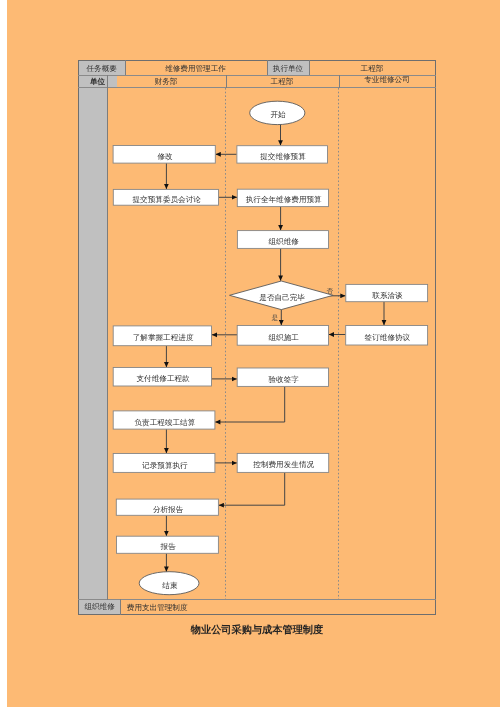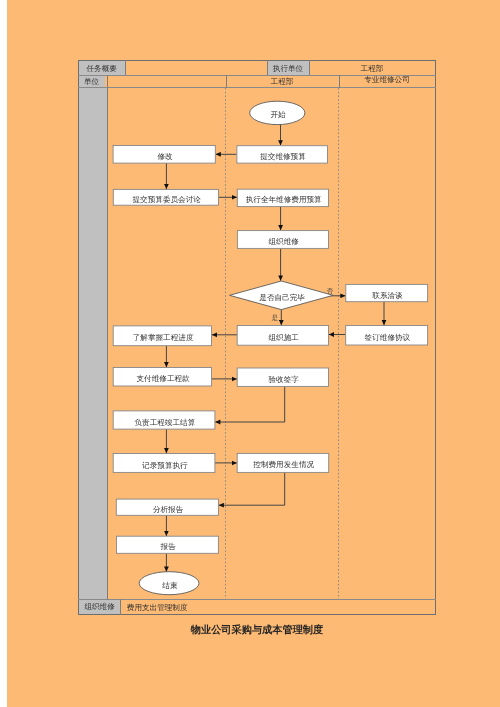--- a/index.html
+++ b/index.html
@@ -30,24 +30,26 @@
                 line-height:14px;text-rendering:geometricPrecision;}
 </style>
 </head>
 <body>
 
 <div id="page">
 
   <div class="outer" style="left:71px;top:60px;width:358px;height:555px;"></div>
 
   <div class="cell gray" style="left:71.6px;top:60.8px;width:46.2px;height:14px;">任务概要</div>
+  <div class="cell" style="left:118px;top:61px;width:141px;height:14px;">维修费用管理工作</div>
   <div class="cell gray" style="left:260px;top:61px;width:42px;height:14px;">执行单位</div>
   <div class="cell" style="left:302px;top:61px;width:126px;height:14px;">工程部</div>
 
-  <div class="cell gray" style="left:71.6px;top:75px;width:26px;height:12px;">单位</div>
+  <div class="cell gray" style="left:71.6px;top:75px;width:38px;height:12px;font-weight:bold;">单位</div>
+  <div class="cell" style="left:100px;top:75px;width:118px;height:12px;">财务部</div>
   <div class="cell" style="left:219px;top:75px;width:112px;height:12px;">工程部</div>
   <div class="cell" style="left:332px;top:75px;width:96px;height:12px;font-family:Liberation Mono, monospace;">专业维修公司</div>
 
   <div class="lane" style="left:71.6px;top:87.6px;width:28.4px;height:511.6px;"></div>
 
   <div class="cell gray" style="left:71.6px;top:599.6px;width:42px;height:14.2px;">组织维修</div>
   <div class="cell" style="left:113.6px;top:600px;width:314.4px;height:14px;justify-content:flex-start;padding-left:6.2px;text-align:right;">费用支出管理制度</div>
 
   <div class="hline" style="left:71px;top:74.5px;width:358px;"></div>
   <div class="hline" style="left:71px;top:87px;width:358px;"></div>

